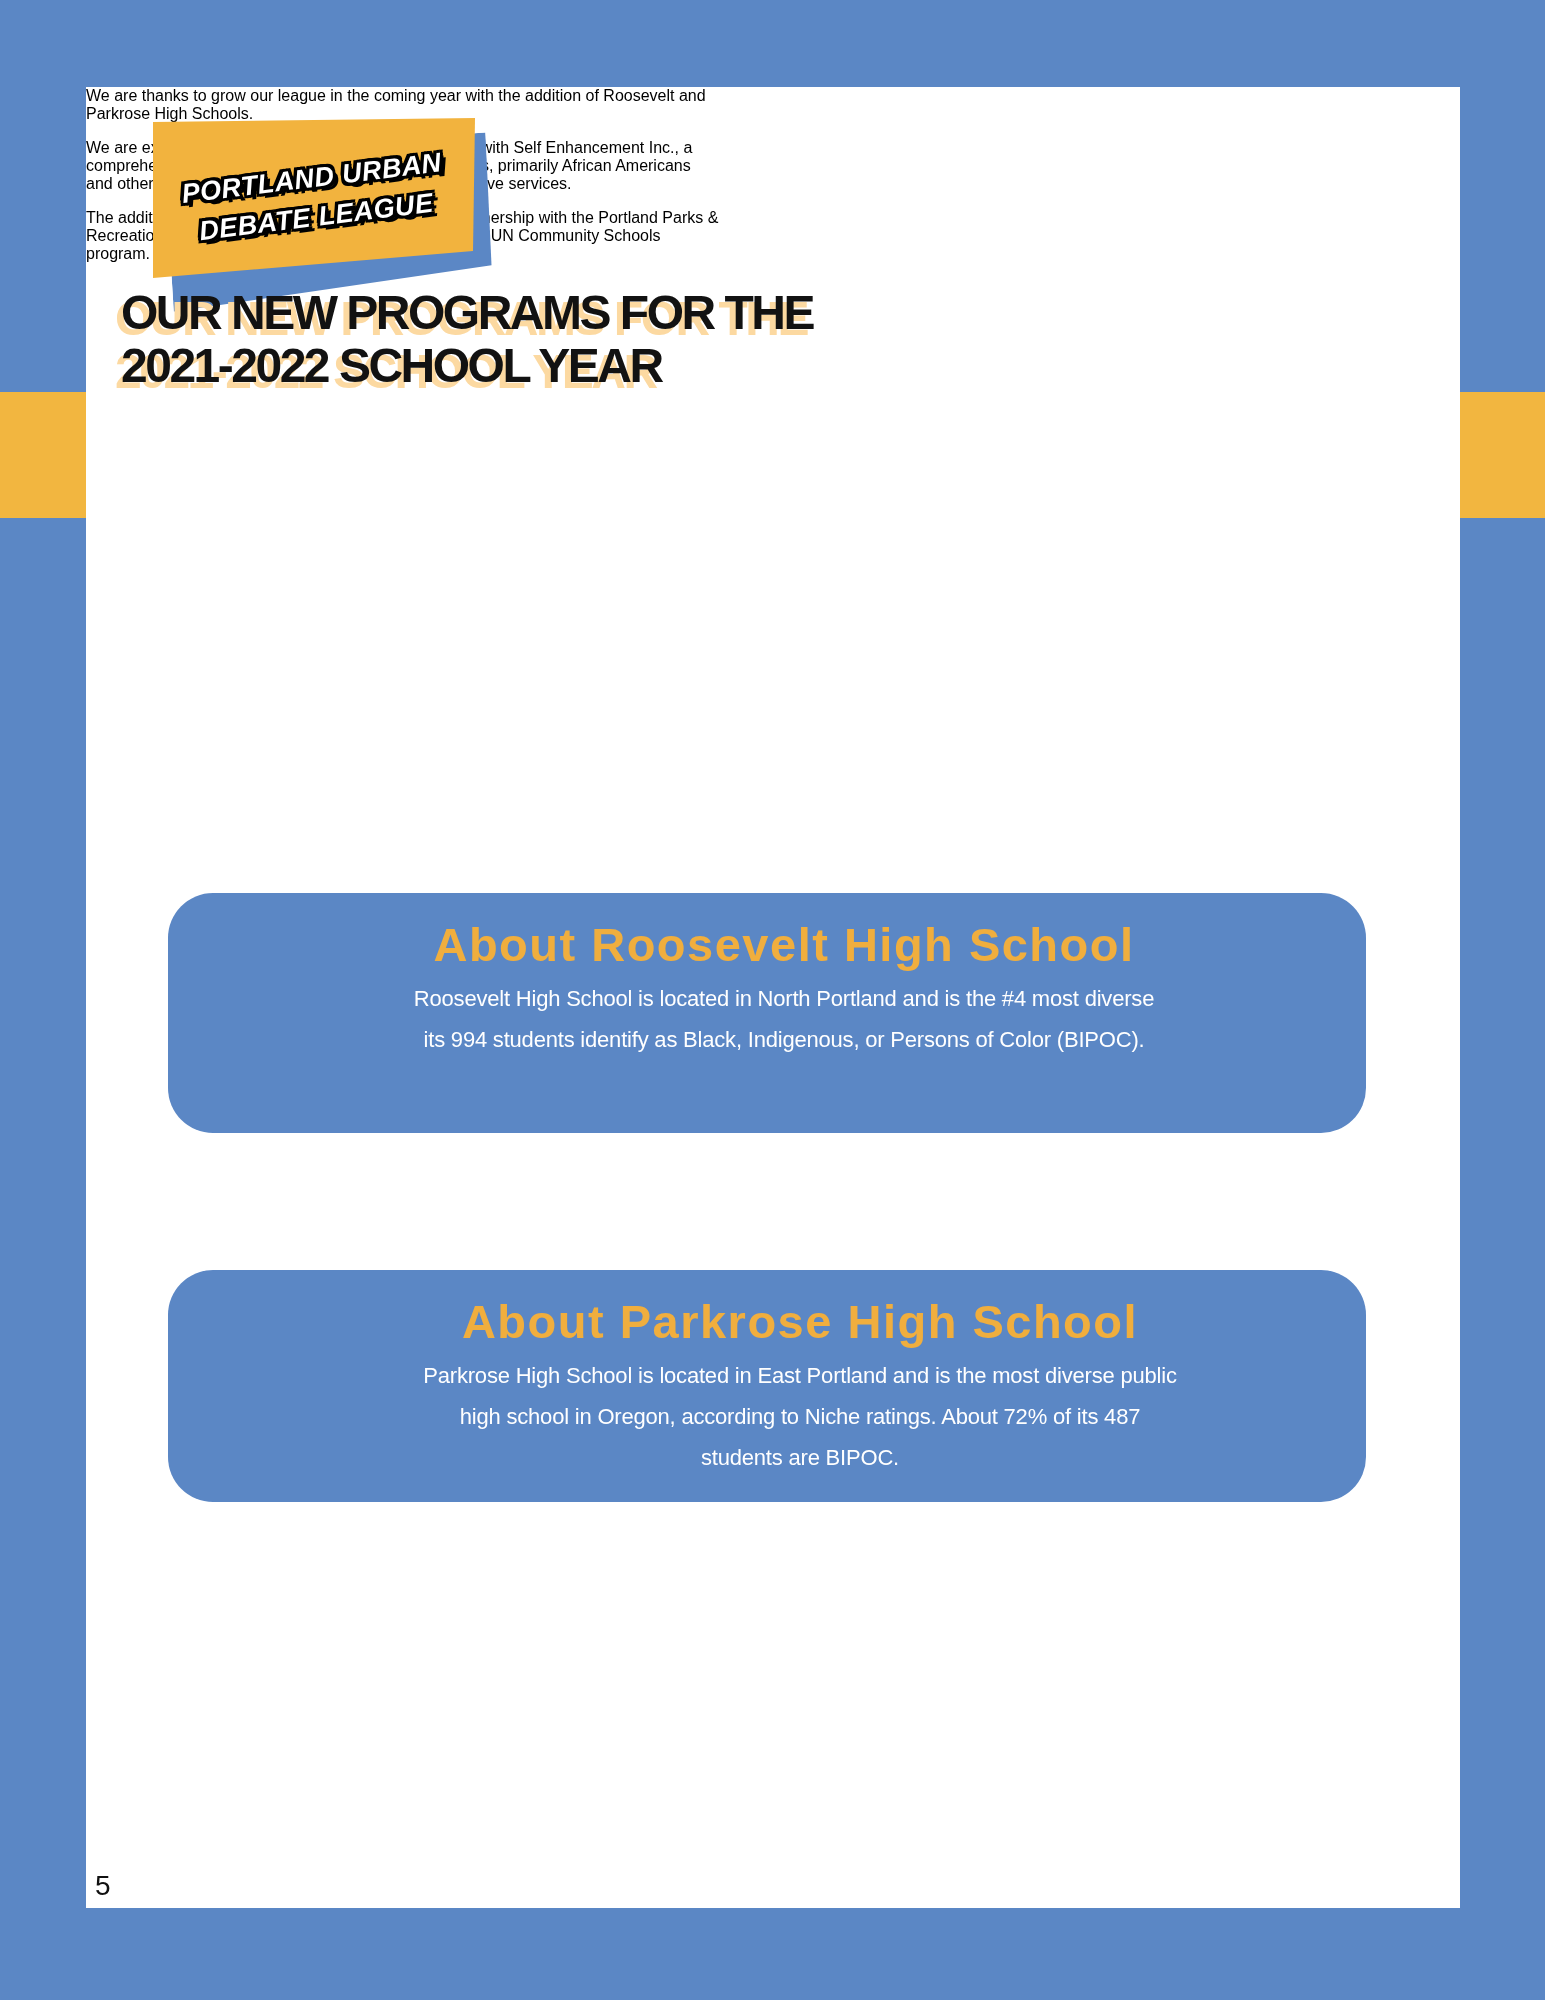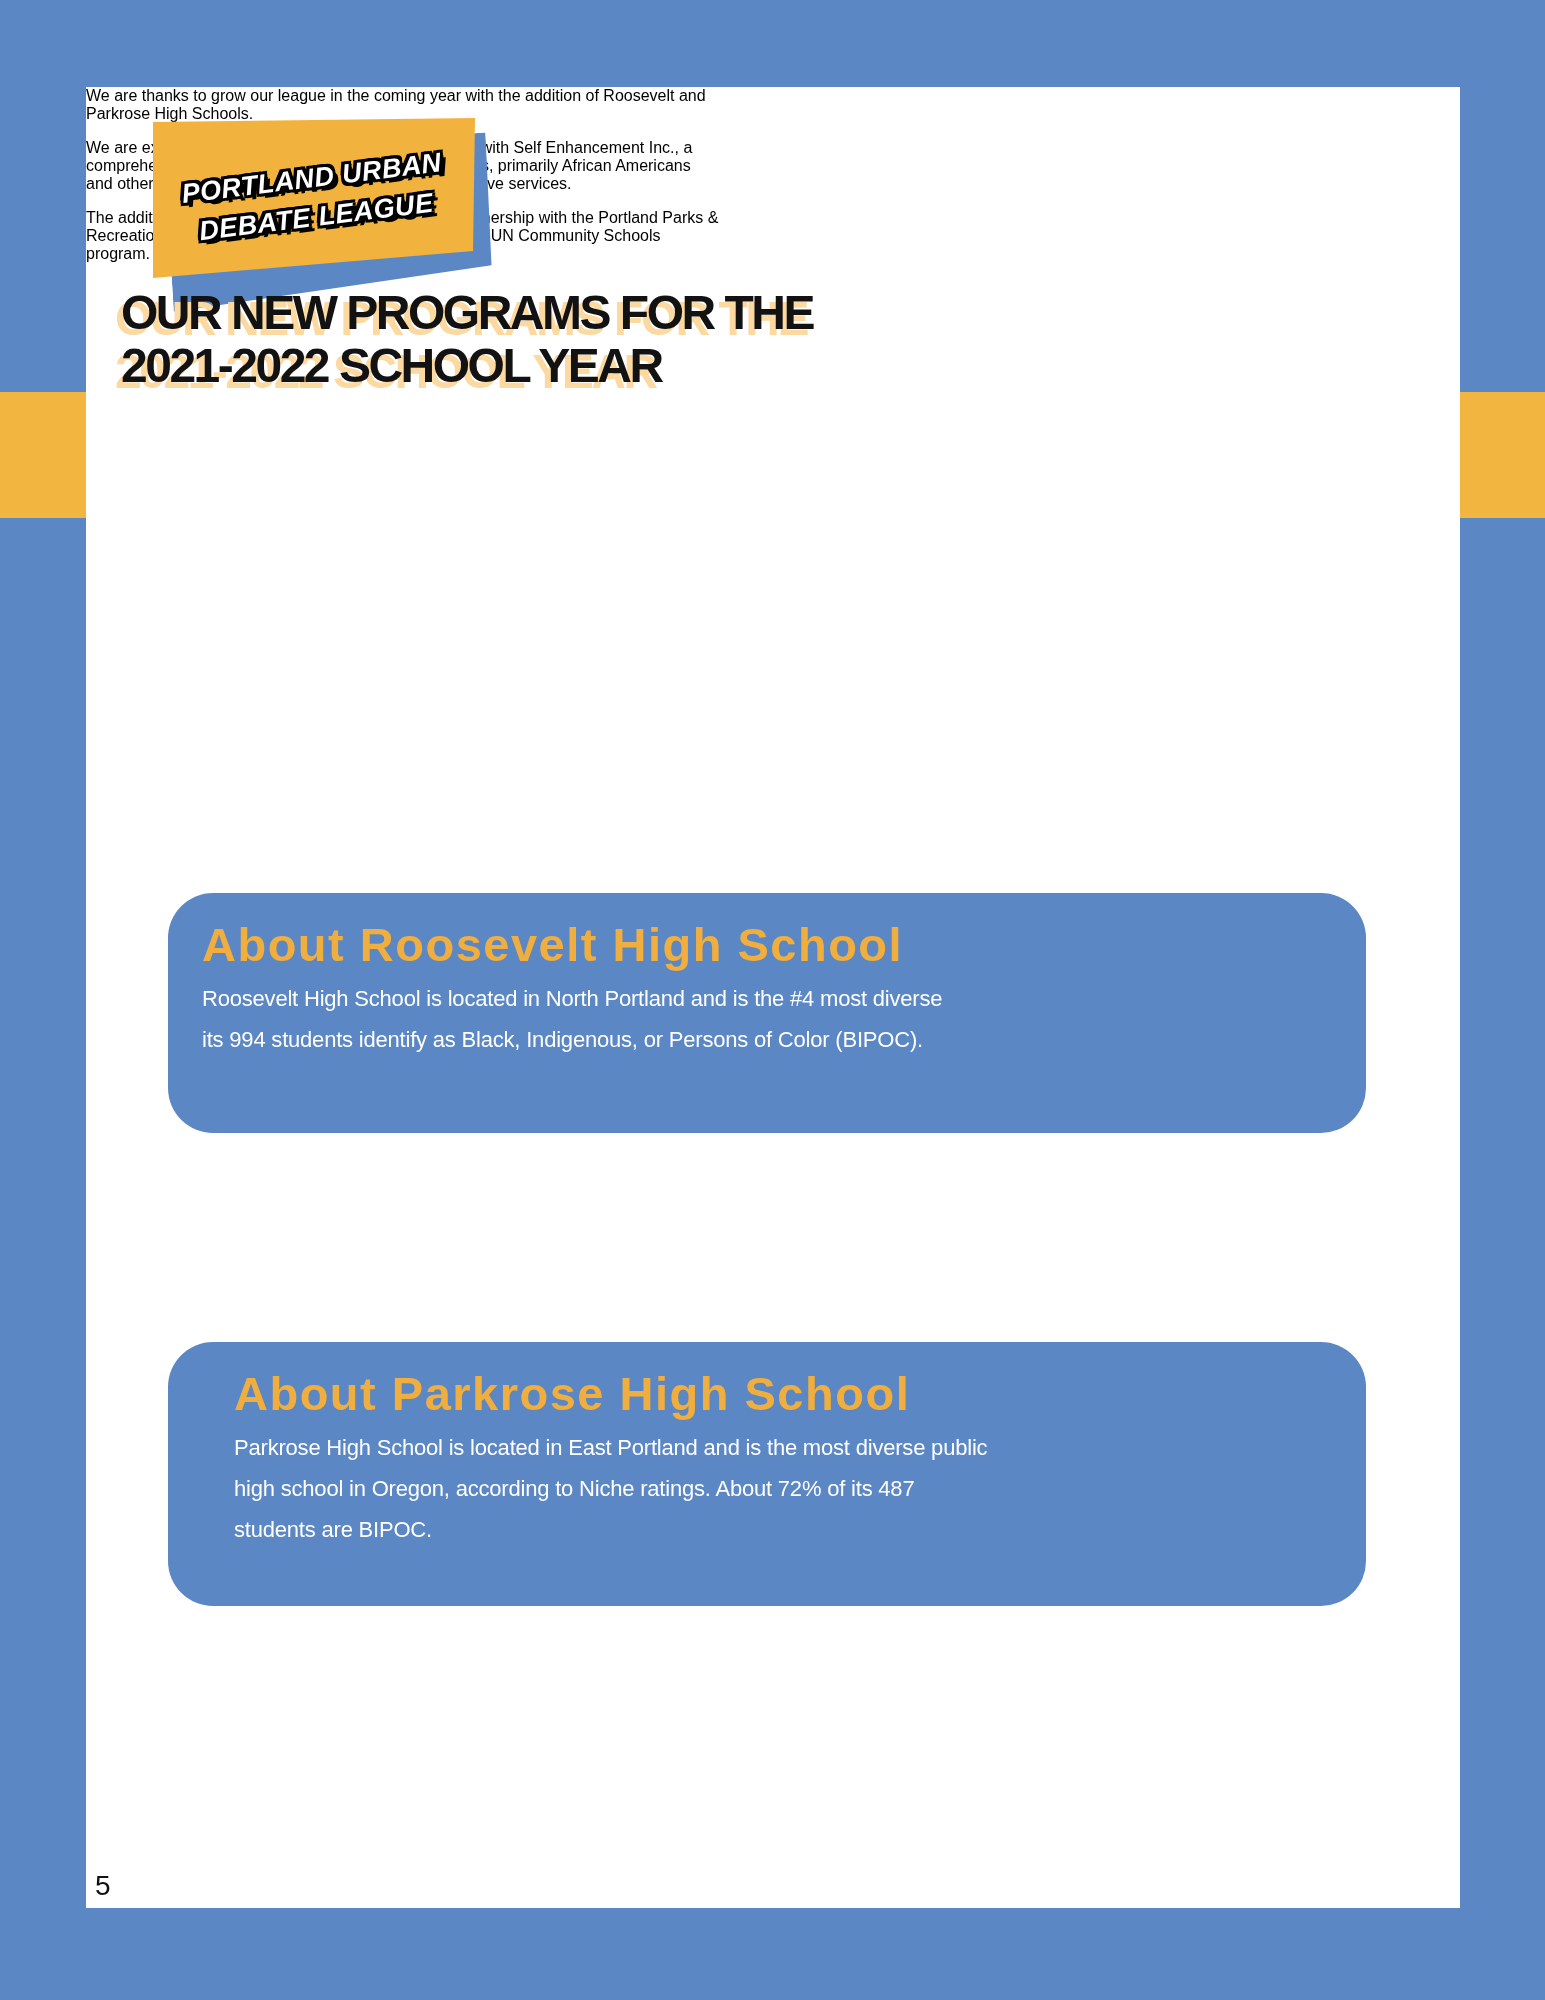--- a/index.html
+++ b/index.html
@@ -58,24 +58,24 @@
     color:#202020;white-space:nowrap;
   }
   .para.p1{top:498px;}
   .para.p2{top:622px;}
   .para.p3{top:1090px;}
 
   
   .info-box{
     position:absolute;left:82px;width:1198px;
     background:#5b87c5;border-radius:45px;
-    padding:0;box-sizing:border-box;color:#ffffff;
+    padding:0;box-sizing:border-box;color:#ffffff;text-align:center;
   }
   .info-box.box1{top:806px;height:240px;}
-  .info-box.box2{top:1255px;height:264px;padding-left:32px;}
+  .info-box.box2{top:1183px;height:232px;padding-left:32px;}
   .info-box h2{
     margin:24px 0 6px 34px;
     font-size:47px;font-weight:700;letter-spacing:1.5px;
     color:#f0ae3e;white-space:nowrap;
   }
   .info-box .box-lines{
     margin:0 0 0 34px;
     font-size:22px;line-height:41px;letter-spacing:-.2px;
     white-space:nowrap;
   }

